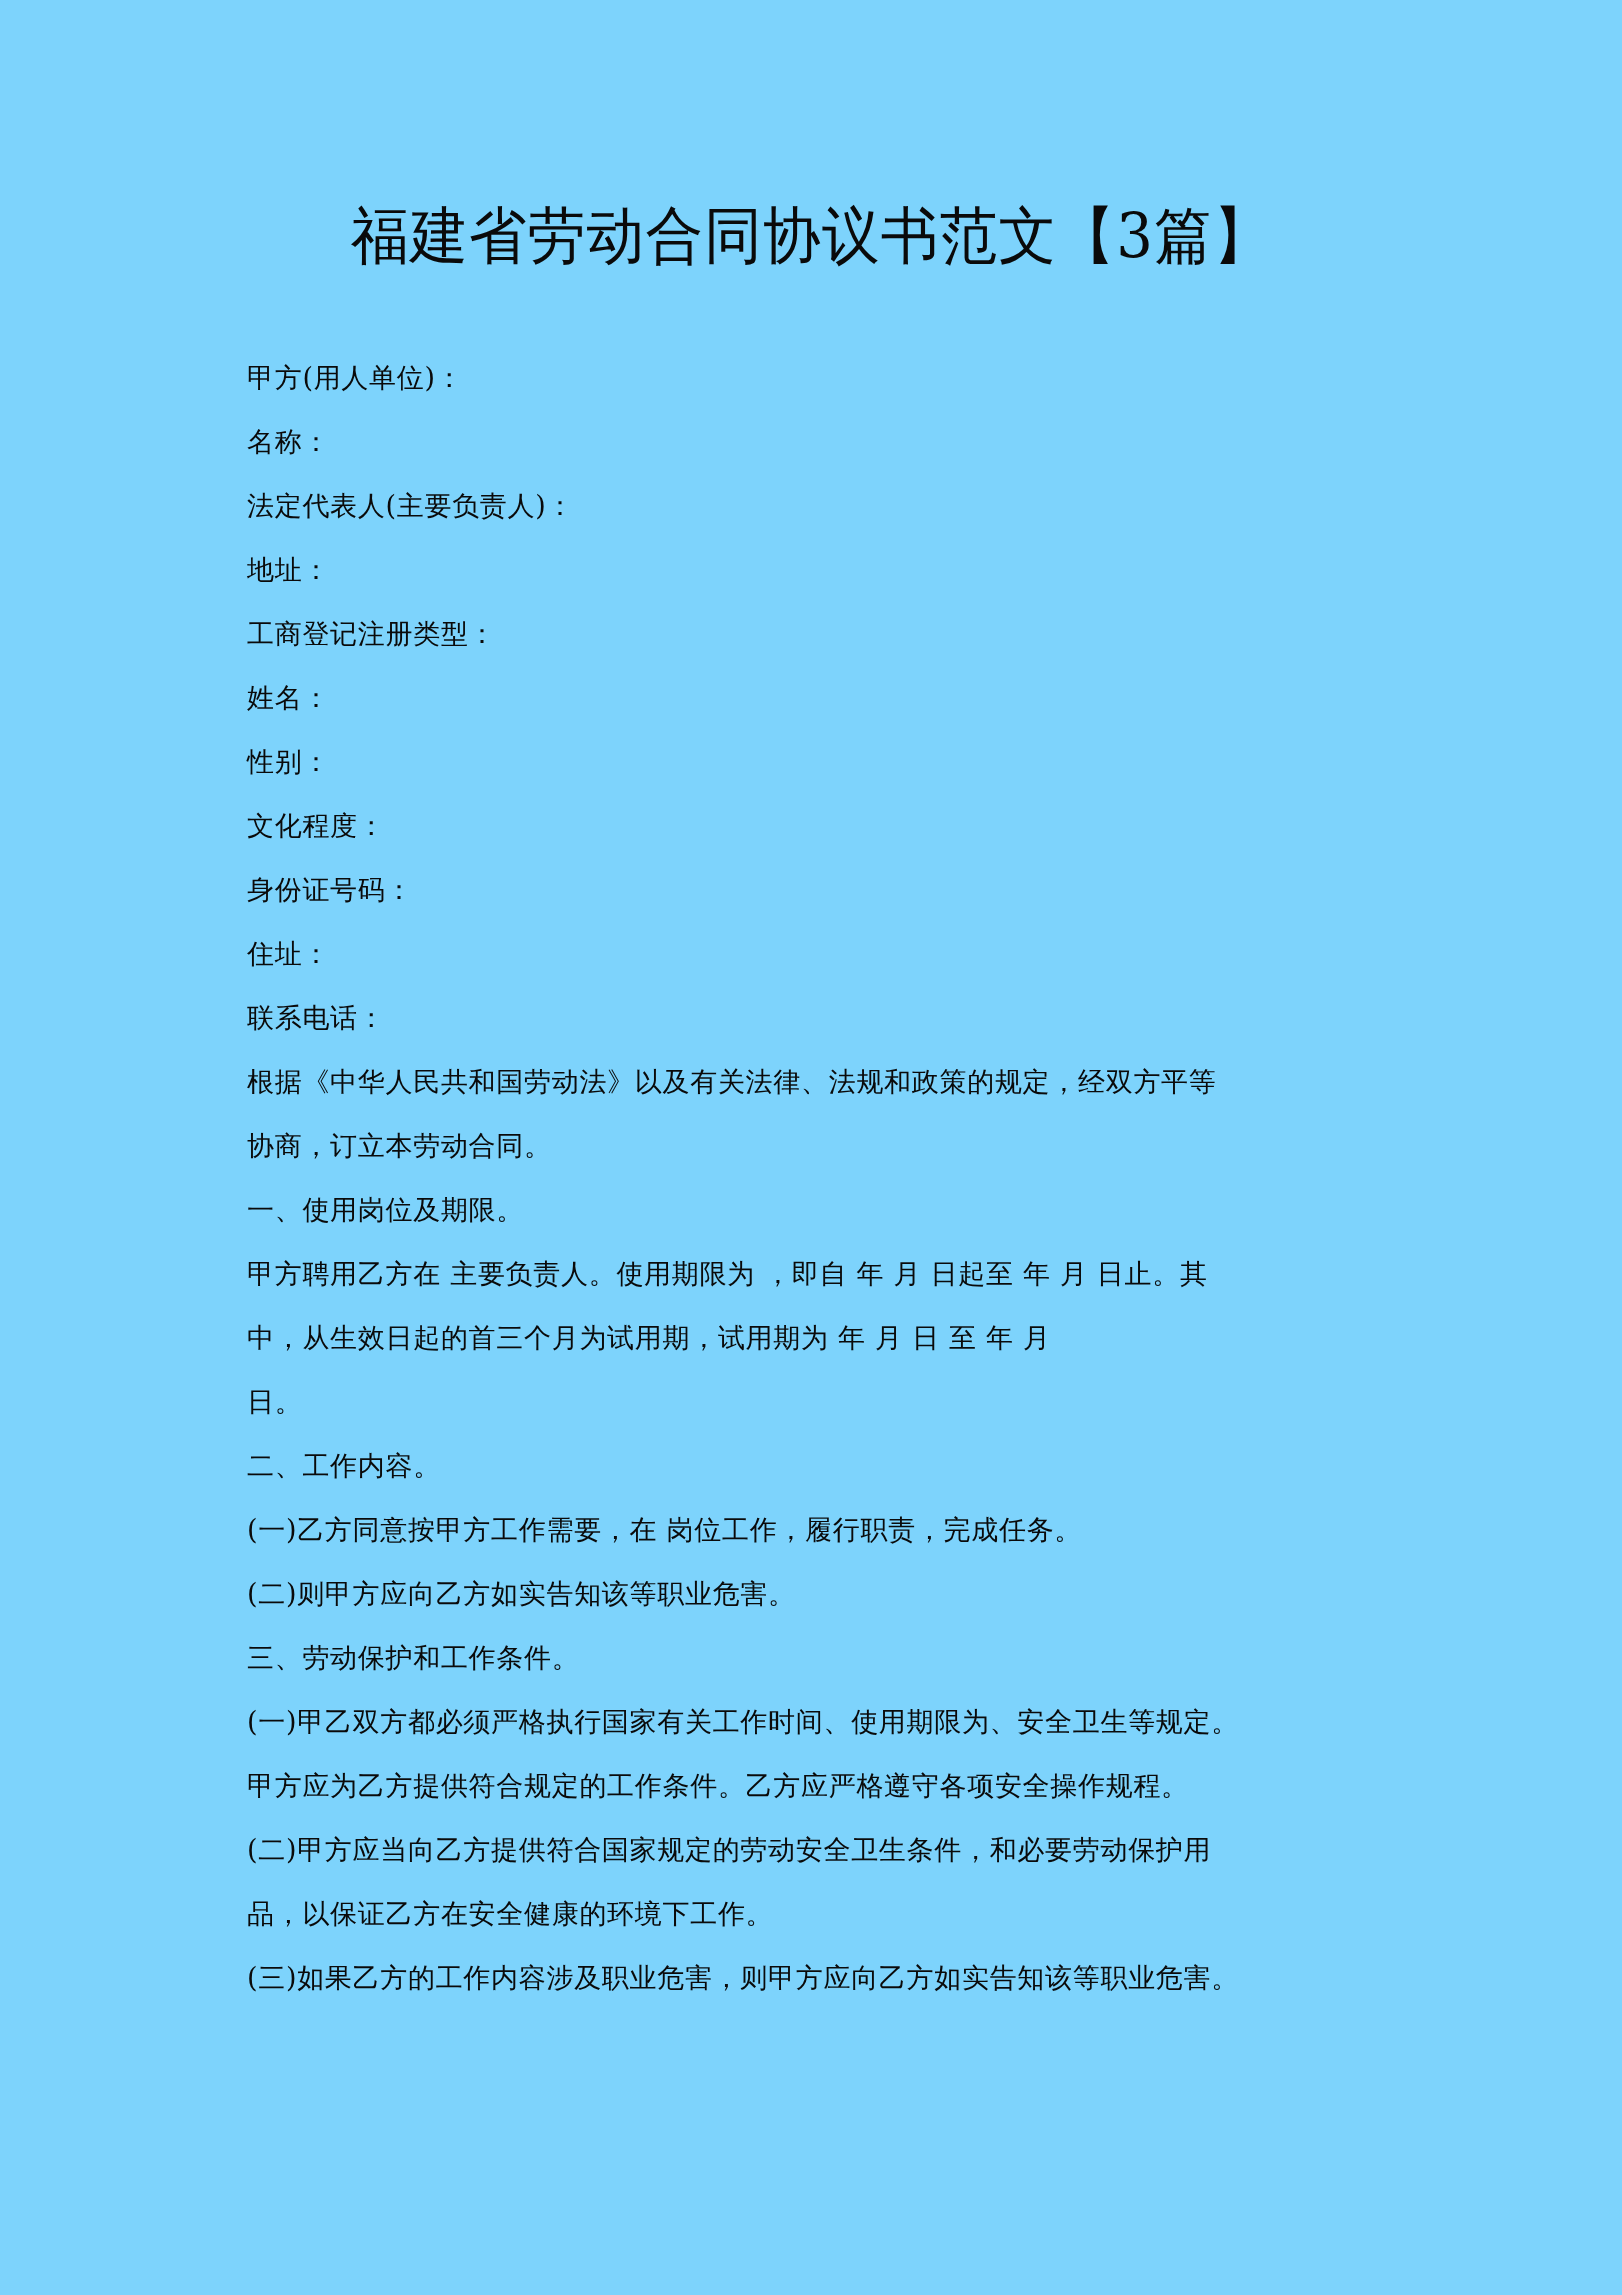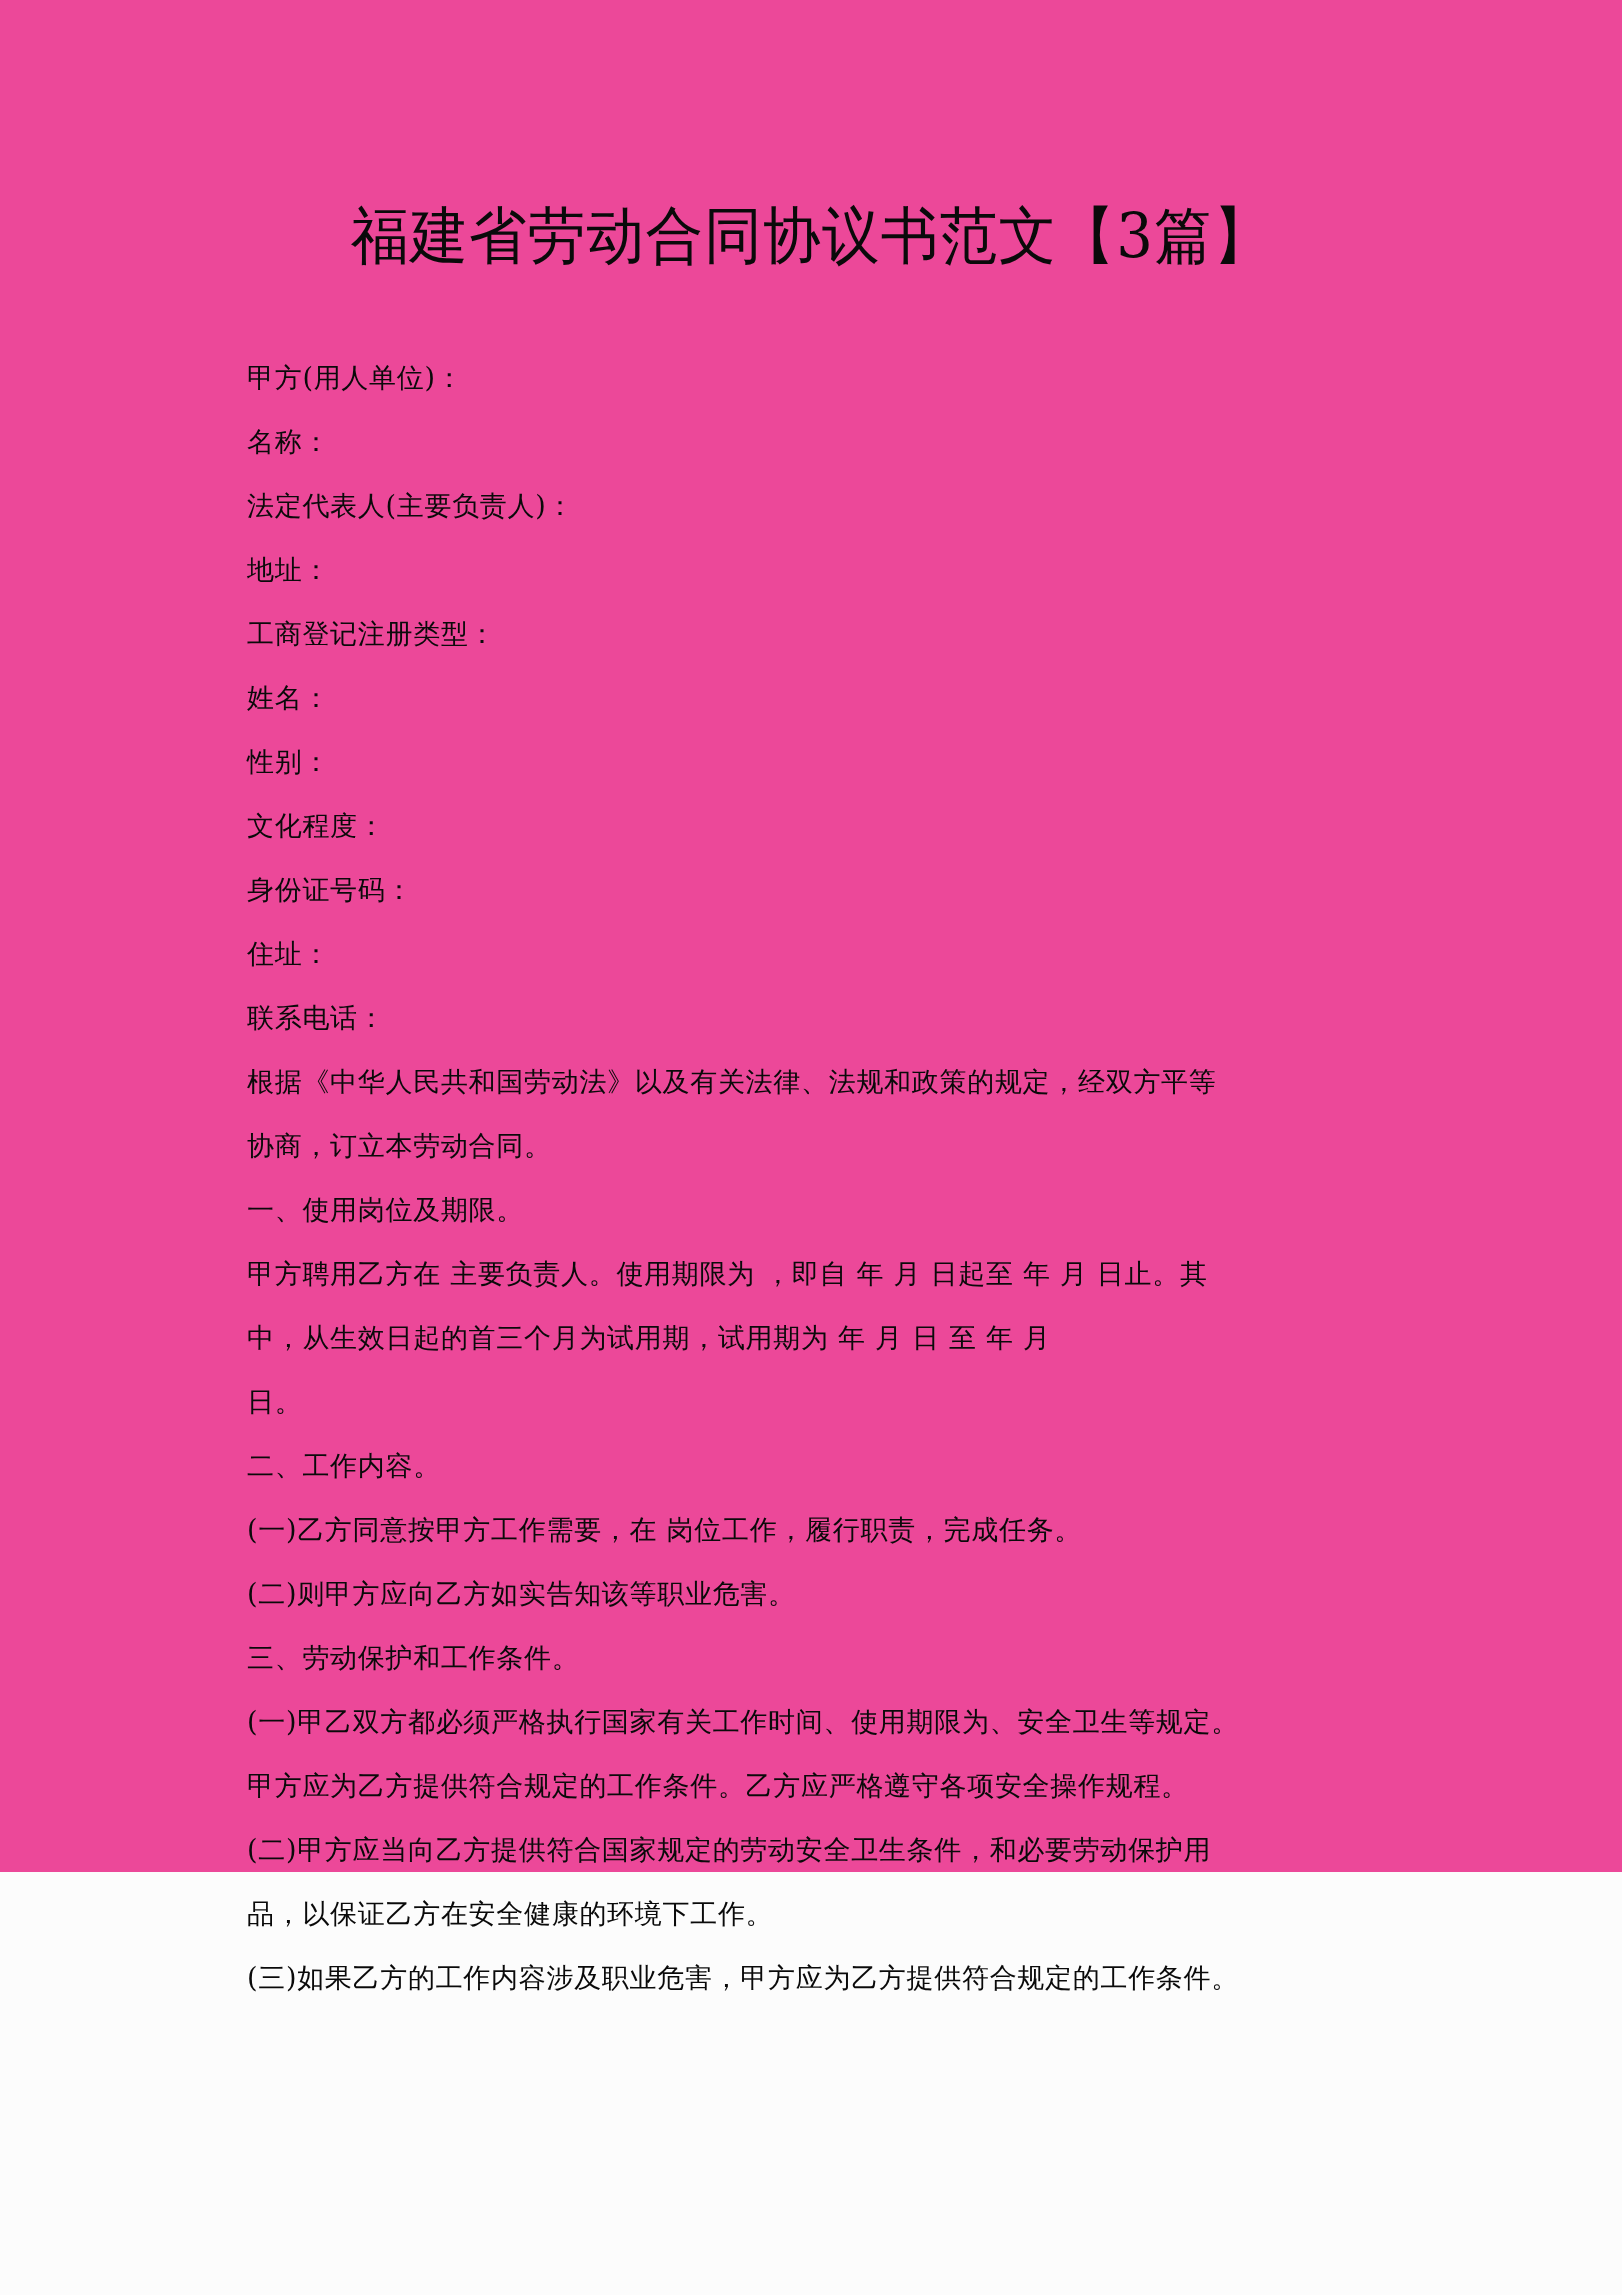--- a/index.html
+++ b/index.html
@@ -13,22 +13,22 @@
       position: relative;
       overflow: hidden;
       font-family: "DejaVu Serif", "Liberation Serif", serif;
       color: #0a0a0a;
     }
     .page {
       position: absolute;
       left: 0;
       top: 0;
       width: 1623px;
-      height: 1872px;
-      background: #ec4899;
+      height: 2295px;
+      background: #7dd3fc;
     }
     .title {
       position: absolute;
       top: 196px;
       left: 0;
       width: 1623px;
       text-align: center;
       font-size: 62px;
       line-height: 79px;
       letter-spacing: 1.3px;
@@ -77,16 +77,16 @@
     <p class="line">中，从生效日起的首三个月为试用期，试用期为 年 月 日 至 年 月</p>
     <p class="line">日。</p>
     <p class="line">二、工作内容。</p>
     <p class="line">(一)乙方同意按甲方工作需要，在 岗位工作，履行职责，完成任务。</p>
     <p class="line">(二)则甲方应向乙方如实告知该等职业危害。</p>
     <p class="line">三、劳动保护和工作条件。</p>
     <p class="line">(一)甲乙双方都必须严格执行国家有关工作时间、使用期限为、安全卫生等规定。</p>
     <p class="line">甲方应为乙方提供符合规定的工作条件。乙方应严格遵守各项安全操作规程。</p>
     <p class="line">(二)甲方应当向乙方提供符合国家规定的劳动安全卫生条件，和必要劳动保护用</p>
     <p class="line">品，以保证乙方在安全健康的环境下工作。</p>
-    <p class="line">(三)如果乙方的工作内容涉及职业危害，甲方应为乙方提供符合规定的工作条件。</p>
+    <p class="line">(三)如果乙方的工作内容涉及职业危害，则甲方应向乙方如实告知该等职业危害。</p>
   </div>
 </div>
 
 
 </body></html>

